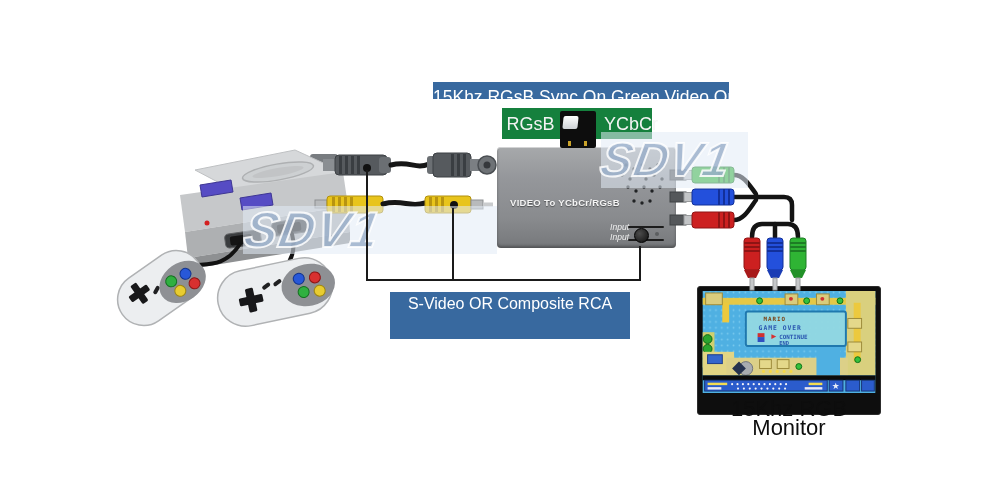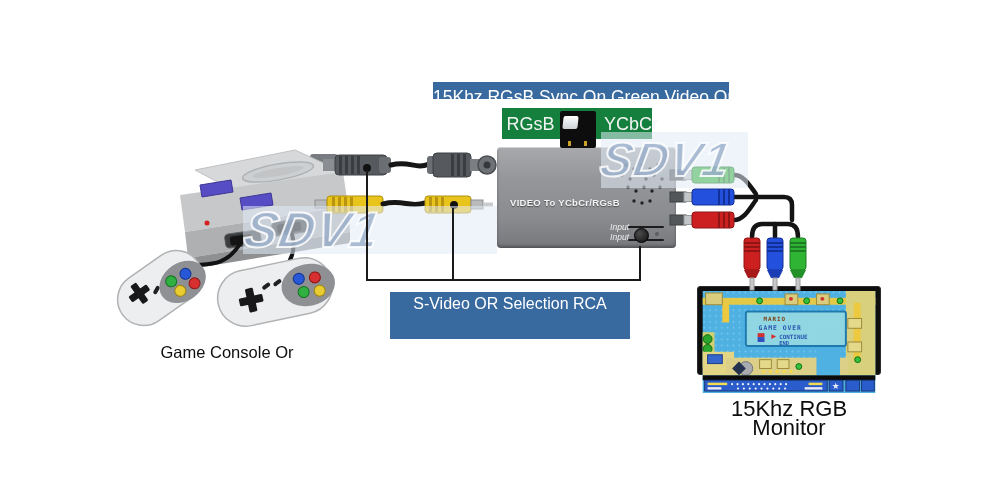--- a/index.html
+++ b/index.html
@@ -40,21 +40,21 @@
   #conv-title{left:13px;top:50px;font-size:9.5px;font-weight:bold;color:#f4f4f4;
               letter-spacing:.3px;text-shadow:0 1px 1px rgba(0,0,0,.45);}
   #inp-label{right:47px;top:76px;font-size:8.5px;font-style:italic;color:#f0f0f0;text-align:right;line-height:9.5px;}
   .slot{left:131px;width:36px;height:2px;background:#1c1c1c;border-radius:1px;}
   #slot-top{top:79px;} #slot-bottom{top:92px;}
   #inp-knob{left:137px;top:81px;width:13px;height:13px;border-radius:50%;border:1px solid #000;
             background:radial-gradient(circle at 35% 35%,#4c4c4c,#0f0f0f);}
   #inp-dot{left:158px;top:85px;width:4px;height:4px;border-radius:50%;background:#5c5e60;}
 
   
-  #monitor{left:697px;top:286px;width:184px;height:89px;background:#0e0e0e;border-radius:3px;
+  #monitor{left:697px;top:286px;width:184px;height:129px;background:#0e0e0e;border-radius:3px;
            border:1px solid #2c2c2c;box-sizing:border-box;}
   #screen{position:absolute;left:4px;top:4px;width:174px;height:102px;overflow:hidden;}
 
   
   .wm{background:rgba(225,235,245,.55);display:flex;align-items:center;overflow:visible;}
   .wm span{font-style:italic;font-weight:800;line-height:1;letter-spacing:1px;
            color:rgba(150,172,200,.78);-webkit-text-stroke:2px rgba(255,255,255,.85);
            transform:skewX(-10deg);}
   #wm1{left:243px;top:206px;width:254px;height:48px;}
   #wm1 span{font-size:50px;margin-left:2px;}
@@ -363,35 +363,34 @@
       <rect x="126" y="80" width="16" height="32" rx="3" fill="#2fb434" stroke="#1d7d24"></rect>
       <rect x="126" y="84" width="16" height="2" fill="#1d7d24"></rect>
         <rect x="126" y="88" width="16" height="2" fill="#1d7d24"></rect>
       <rect x="126" y="92" width="16" height="2" fill="#1d7d24"></rect>
       <polygon points="126,112 142,112 138,120 130,120" fill="#229128"></polygon>
       <rect x="132" y="120" width="4" height="12" fill="#c6c8ca" stroke="#9a9c9e"></rect>
     </g>
   </svg>
 
   <div id="caption-console" class="abs caption">
-    <span>Game Console Or</span>
   </div>
   <div id="caption-monitor" class="abs caption">15Khz RGB Monitor</div>
 
   <div id="wm1" class="abs wm">
     <span>SDV1</span>
   </div>
   <div id="wm2" class="abs wm">
     <span>SDV1</span>
   </div>
 
   <div id="banner-top" class="abs banner">15Khz RGsB Sync On Green Video Out</div>
 
   <div class="abs ann" style="left:366px;top:170px;width:2px;height:111px;"></div>
   <div class="abs ann" style="left:452px;top:208px;width:2px;height:73px;"></div>
   <div class="abs ann" style="left:639px;top:246px;width:2px;height:35px;"></div>
   <div class="abs ann" style="left:366px;top:279px;width:275px;height:2px;"></div>
 
   <div id="banner-input" class="abs banner">
-    <span>S-Video OR Selection RCA</span>
+    <span>S-Video OR Composite RCA</span>
   </div>
 
 </div>
 
 </body></html>

